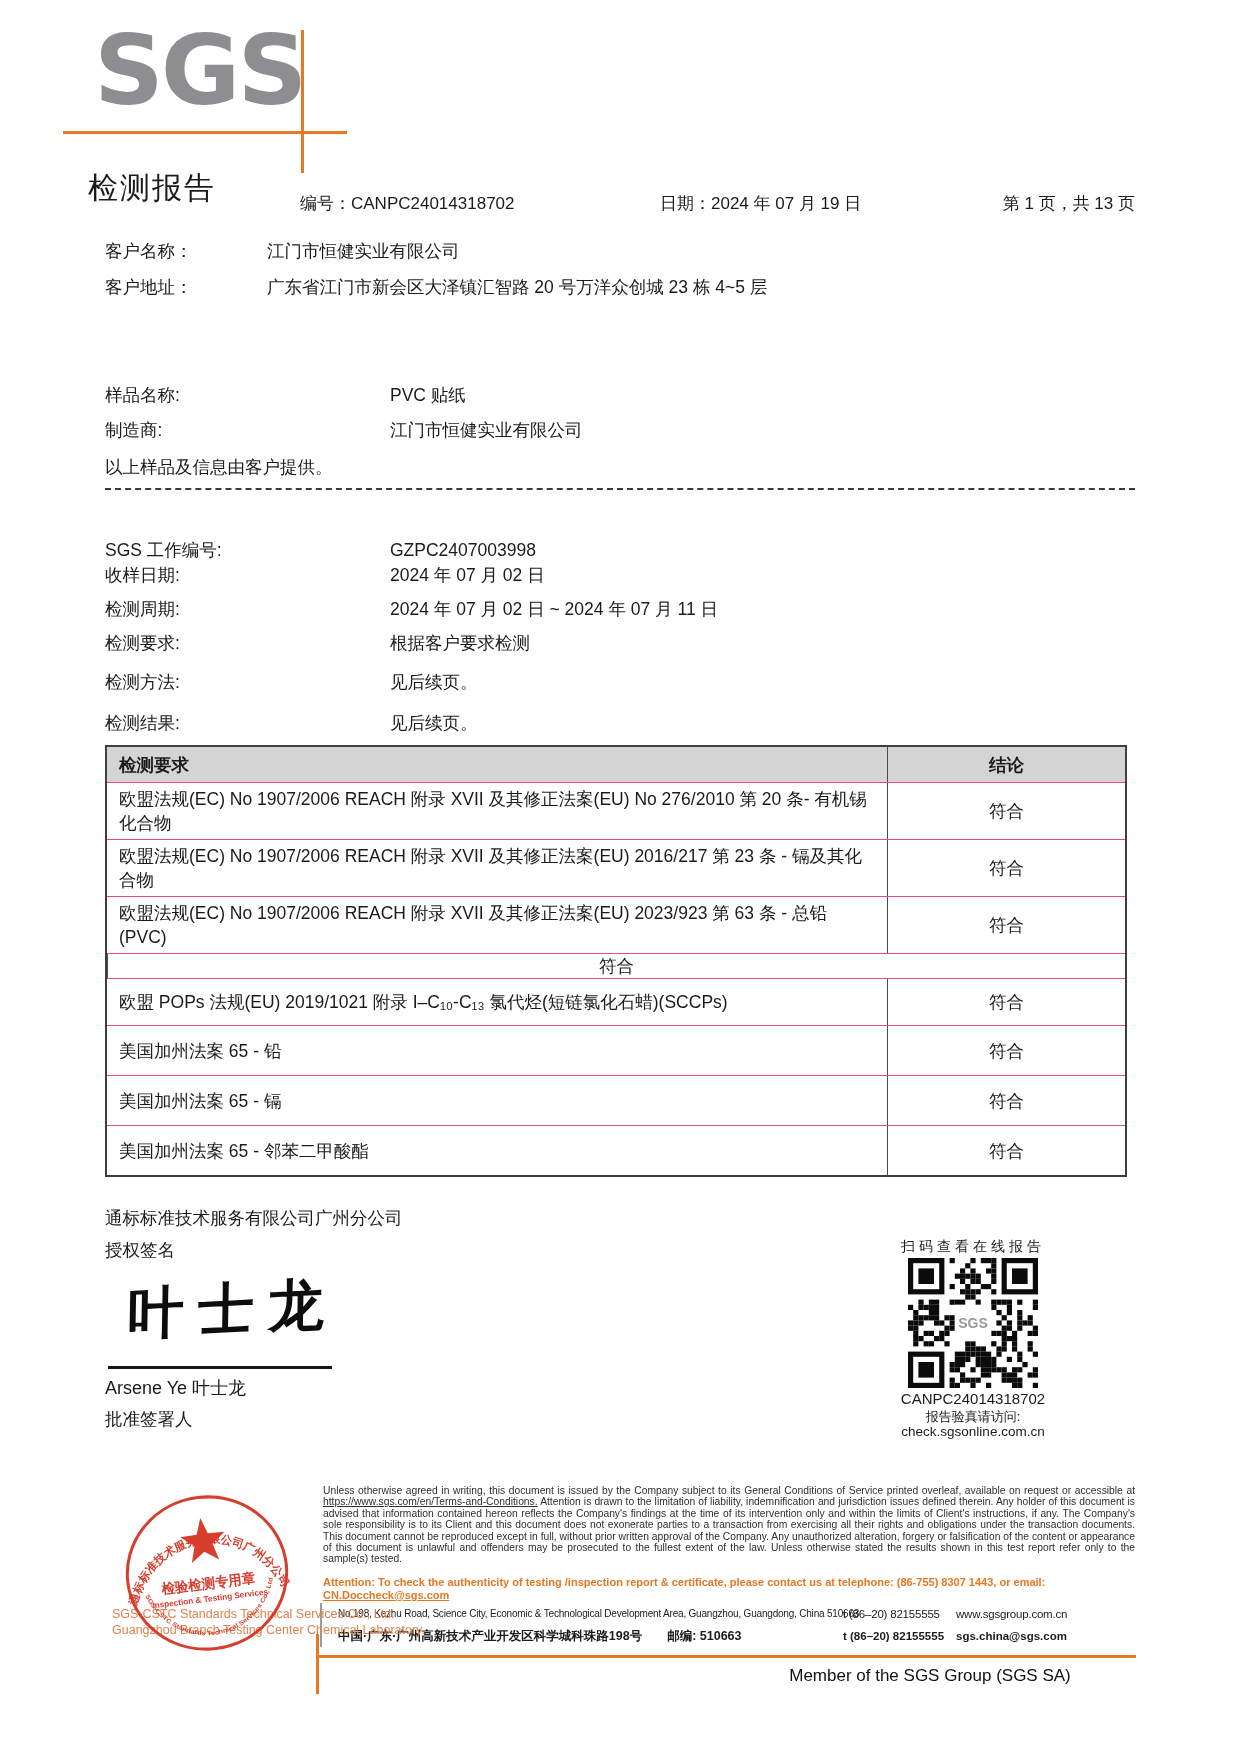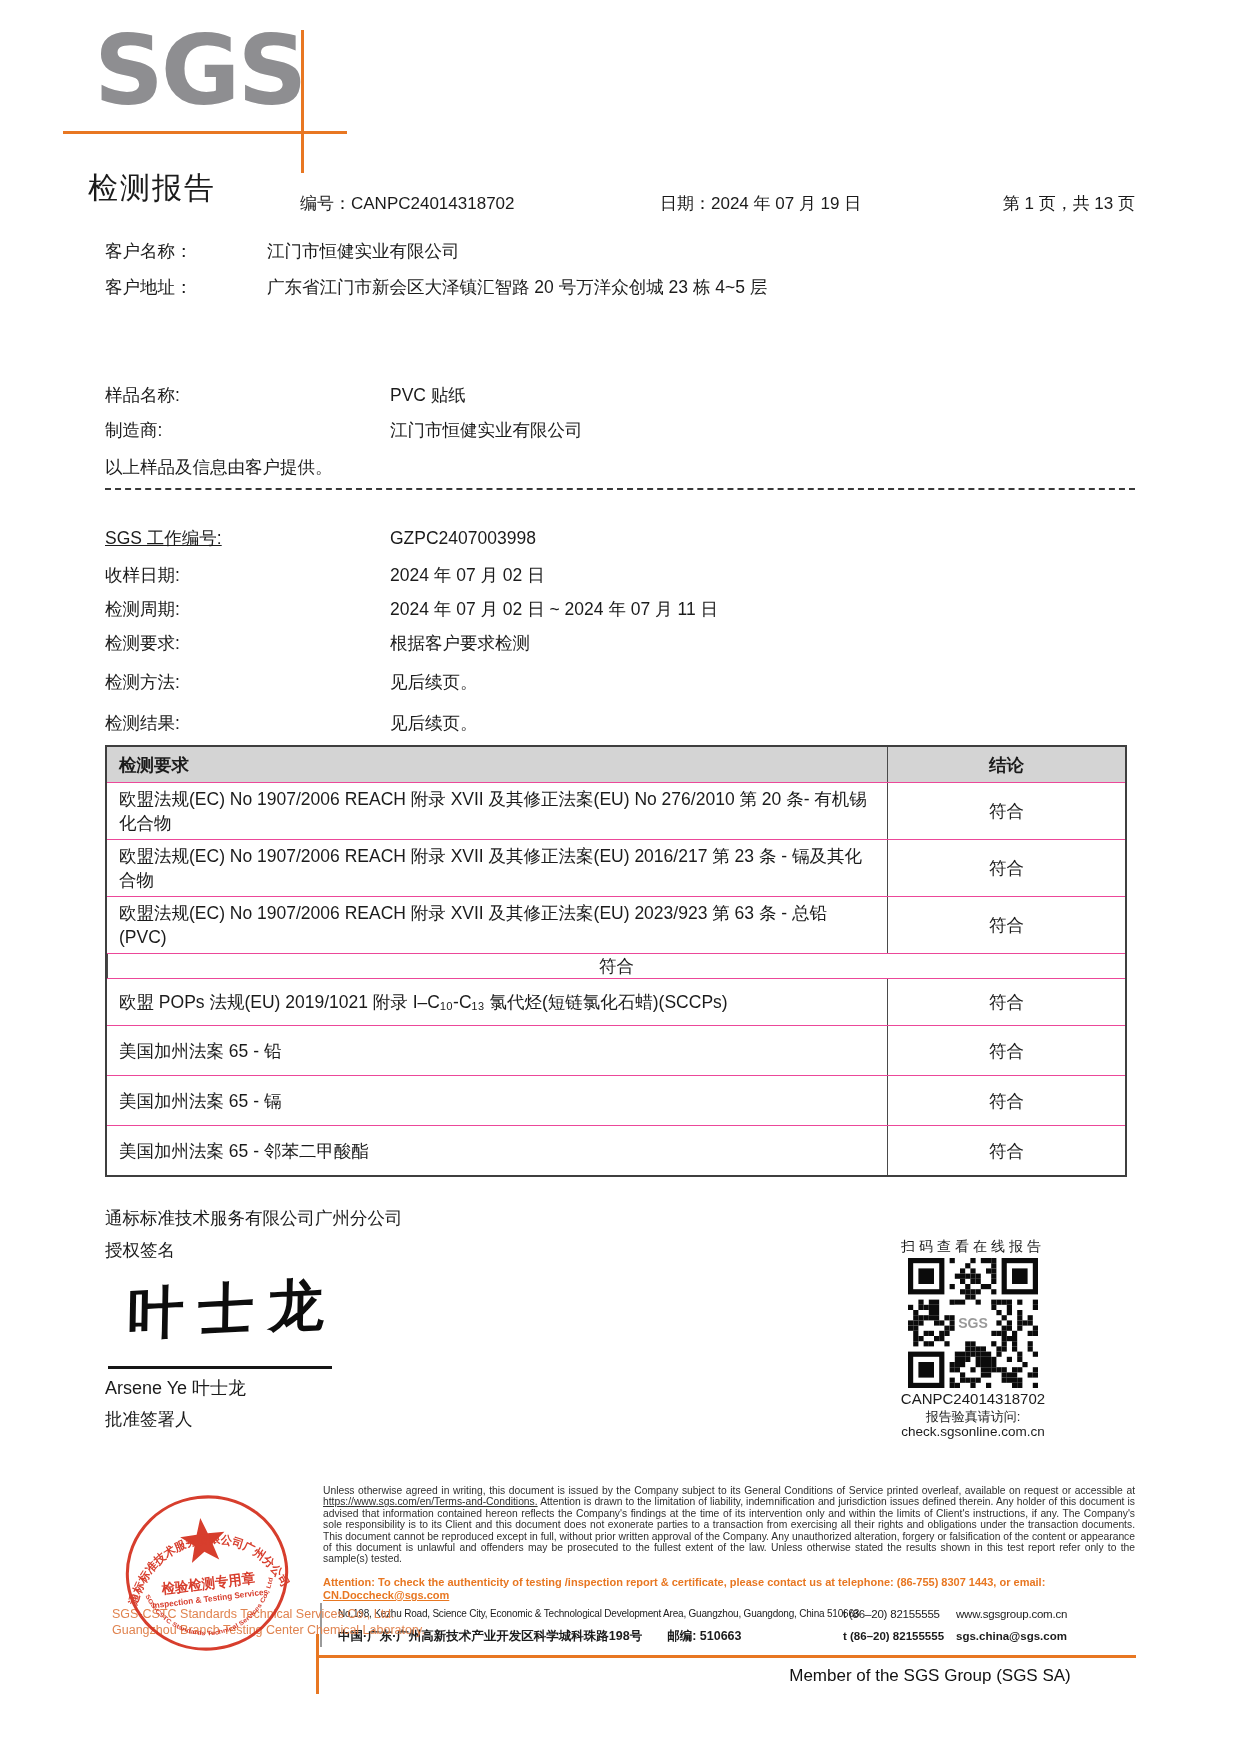--- a/index.html
+++ b/index.html
@@ -97,21 +97,21 @@
     <span class="val-s">PVC 贴纸</span>
   </div>
   <div class="kv" style="top:419px;">
     <span>制造商:</span>
     <span class="val-s">江门市恒健实业有限公司</span>
   </div>
   <div class="abs note-line" style="top:455px;">以上样品及信息由客户提供。</div>
 
   <div class="abs dash-sep"></div>
 
-  <div class="kv" style="top:527px;text-decoration:underline;">
+  <div class="kv" style="top:539px;">
     <span>SGS 工作编号:</span>
     <span class="val-s">GZPC2407003998</span>
   </div>
   <div class="kv" style="top:564px;">
     <span>收样日期:</span>
     <span class="val-s">2024 年 07 月 02 日</span>
   </div>
   <div class="kv" style="top:598px;">
     <span>检测周期:</span>
     <span class="val-s">2024 年 07 月 02 日 ~ 2024 年 07 月 11 日</span>

